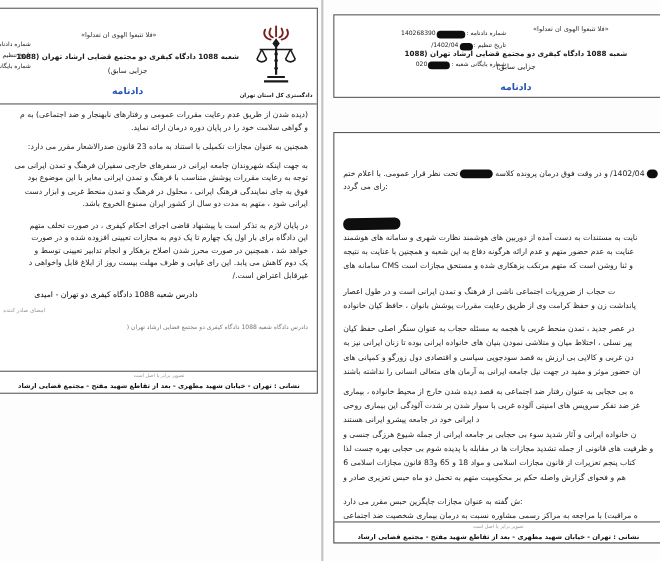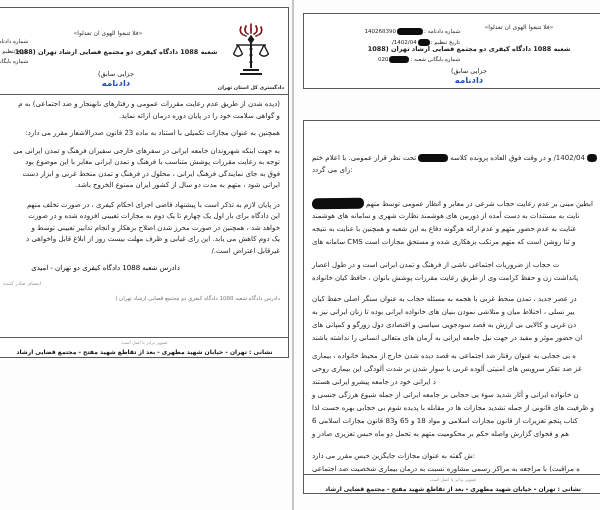--- a/index.html
+++ b/index.html
@@ -15,22 +15,22 @@
   .rln{white-space:nowrap;height:13px;line-height:13px;font-size:7px;color:#1c1c1c;text-align:left;}
   .blue{color:#2653b8;font-weight:bold;}
   .redact{display:inline-block;background:#0e0e0e;border-radius:4px;vertical-align:middle;}
 
   
   #lpage{left:-70px;top:7px;width:359px;height:351px;}
   .lp-hdr{position:absolute;top:0;left:0;right:0;height:86px;border-bottom:1px solid #5a5a5a;}
   .lp-slogan{position:absolute;top:21px;left:117px;width:120px;text-align:center;font-size:6px;color:#333;}
   .lp-branch{position:absolute;top:40px;left:80px;width:210px;text-align:center;direction:rtl;}
   .branch1{font-size:6.5px;font-weight:700;color:#1c1c1c;line-height:8px;}
-  .branch2{font-size:6.5px;color:#1c1c1c;line-height:8px;margin-top:14px;}
-  .doctitle{font-size:8.5px;margin-top:0;}
+  .branch2{font-size:6.5px;color:#1c1c1c;line-height:8px;margin-top:4px;}
+  .doctitle{font-size:8.5px;margin-top:10px;}
   .lp-logo{position:absolute;top:14px;left:298px;width:44px;height:58px;}
   .lp-logocap{position:absolute;top:76px;left:282px;width:76px;text-align:center;font-size:5px;font-weight:bold;color:#222;direction:rtl;}
   .lp-meta{position:absolute;top:28px;left:10px;width:87px;direction:rtl;text-align:right;}
   .lp-meta div{font-size:5.5px;color:#222;height:10px;line-height:10px;white-space:nowrap;}
   .lp-body{position:absolute;top:87px;left:0;right:0;bottom:21px;direction:rtl;text-align:right;padding:4px 8px 0 0;}
   .judge{font-size:7px;text-align:center;margin-top:5px;height:12px;line-height:12px;direction:rtl;}
   .signote{font-size:5px;color:#999;text-align:left;padding-left:72px;margin-top:5px;height:8px;line-height:8px;direction:rtl;}
   .judge2{font-size:5.5px;color:#777;margin-top:7px;white-space:nowrap;height:9px;line-height:9px;}
   .pfoot{position:absolute;left:0;right:0;bottom:0;height:20px;border-top:1px solid #5a5a5a;box-sizing:border-box;text-align:center;direction:rtl;}
   .copytxt{font-size:4.5px;color:#999;height:7px;line-height:7px;margin-top:1px;}
@@ -142,28 +142,27 @@
     <div class="branch1">شعبه 1088 دادگاه کیفری دو مجتمع قضایی ارشاد تهران (1088</div>
     <div class="branch2">جزایی سابق)</div>
     <div class="doctitle blue">دادنامه</div>
   </div>
 </div>
 
 <div class="page" id="rp-body">
   <div class="flexln">
     <span class="redact" style="width:10px;height:8px"></span>
       <span>1402/04/</span>
-      <span>و در وقت فوق العاده پرونده کلاسه</span>
+      <span>و در وقت فوق درمان پرونده کلاسه</span>
       <span class="redact" style="width:30px;height:8px"></span>
       <span>تحت نظر قرار عمومی. با اعلام ختم</span>
   </div>
   <div class="rln">رای می گردد:</div>
 
   <div class="flexln mt20">
-    <span>ابطین مبنی بر عدم رعایت حجاب شرعی در معابر و انظار عمومی توسط متهم</span>
       <span class="redact" style="width:52px;height:11px;border-radius:5px;transform:rotate(-1deg)"></span>
   </div>
   <div class="rln">نایت به مستندات به دست آمده از دوربین های هوشمند نظارت شهری و سامانه های هوشمند</div>
   <div class="rln">عنایت به عدم حضور متهم و عدم ارائه هرگونه دفاع به این شعبه و همچنین با عنایت به نتیجه</div>
   <div class="rln">سامانه های CMS و ثنا روشن است که متهم مرتکب بزهکاری شده و مستحق مجازات است</div>
 
   <div class="rln mt10">ت حجاب از ضروریات اجتماعی ناشی از فرهنگ و تمدن ایرانی است و در طول اعصار</div>
   <div class="rln">پانداشت زن و حفظ کرامت وی از طریق رعایت مقررات پوشش بانوان ، حافظ کیان خانواده</div>
 
   <div class="rln mt8">در عصر جدید ، تمدن منحط غربی با هجمه به مسئله حجاب به عنوان سنگر اصلی حفظ کیان</div>

